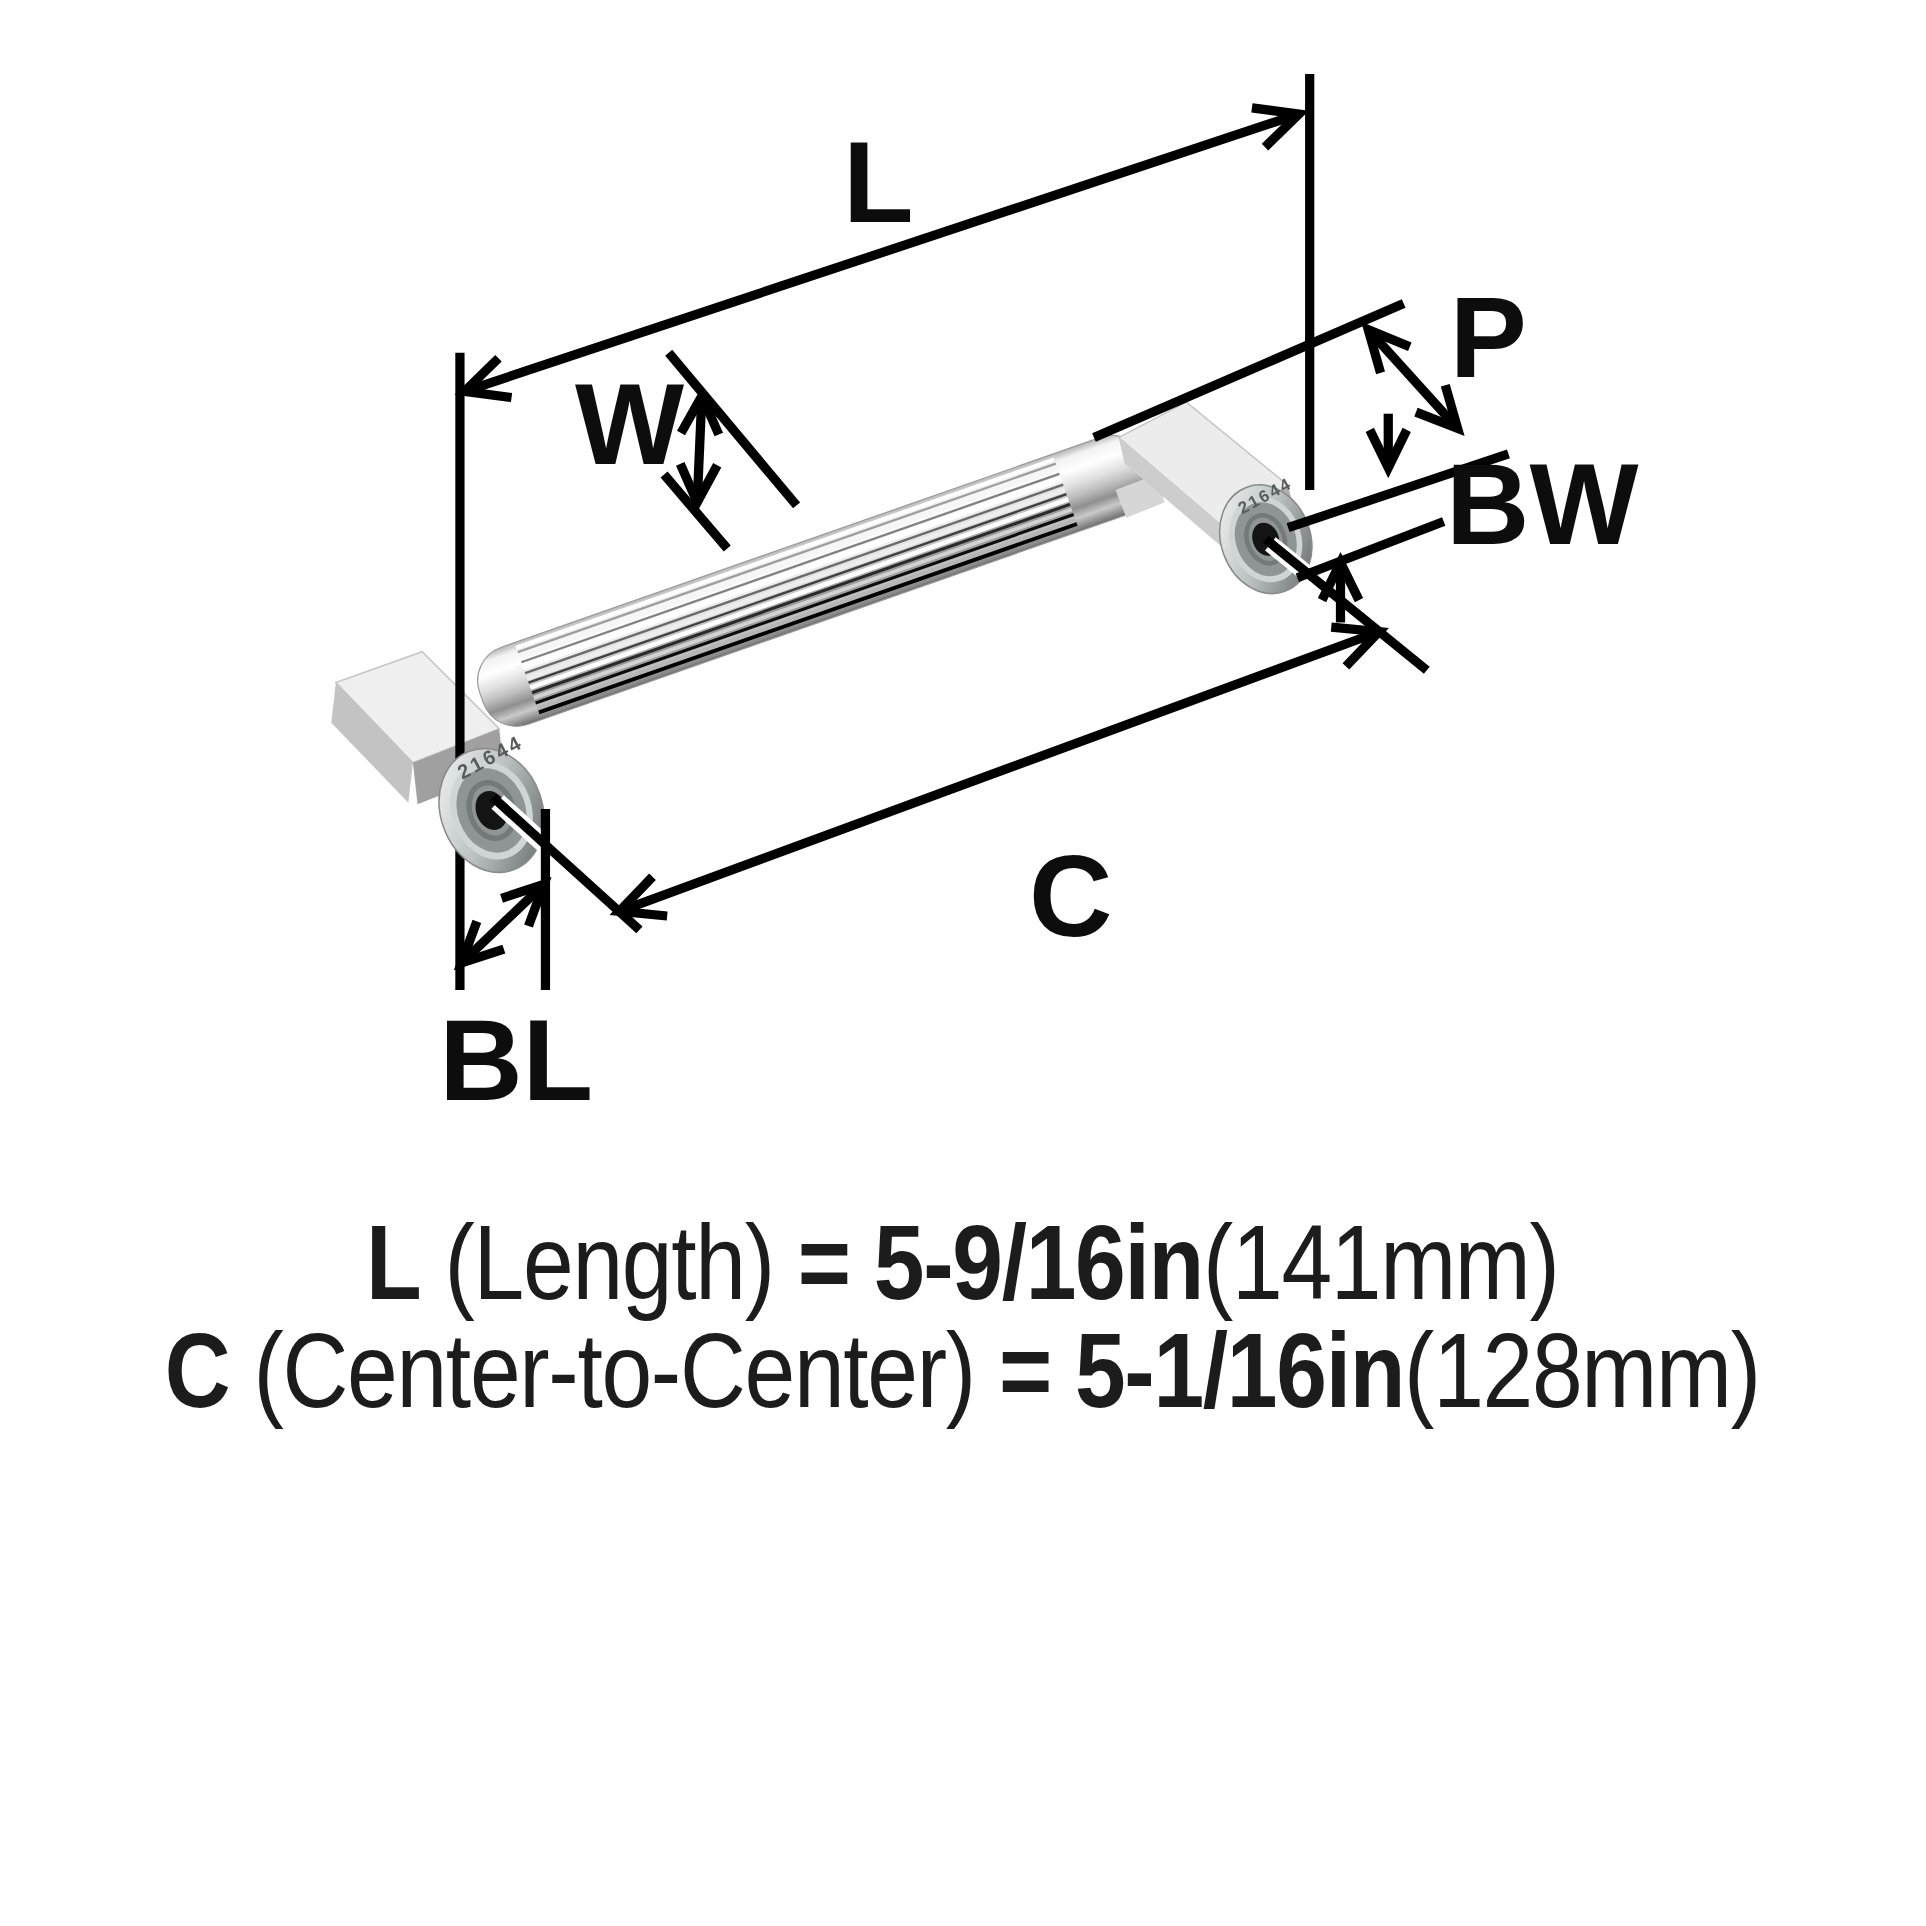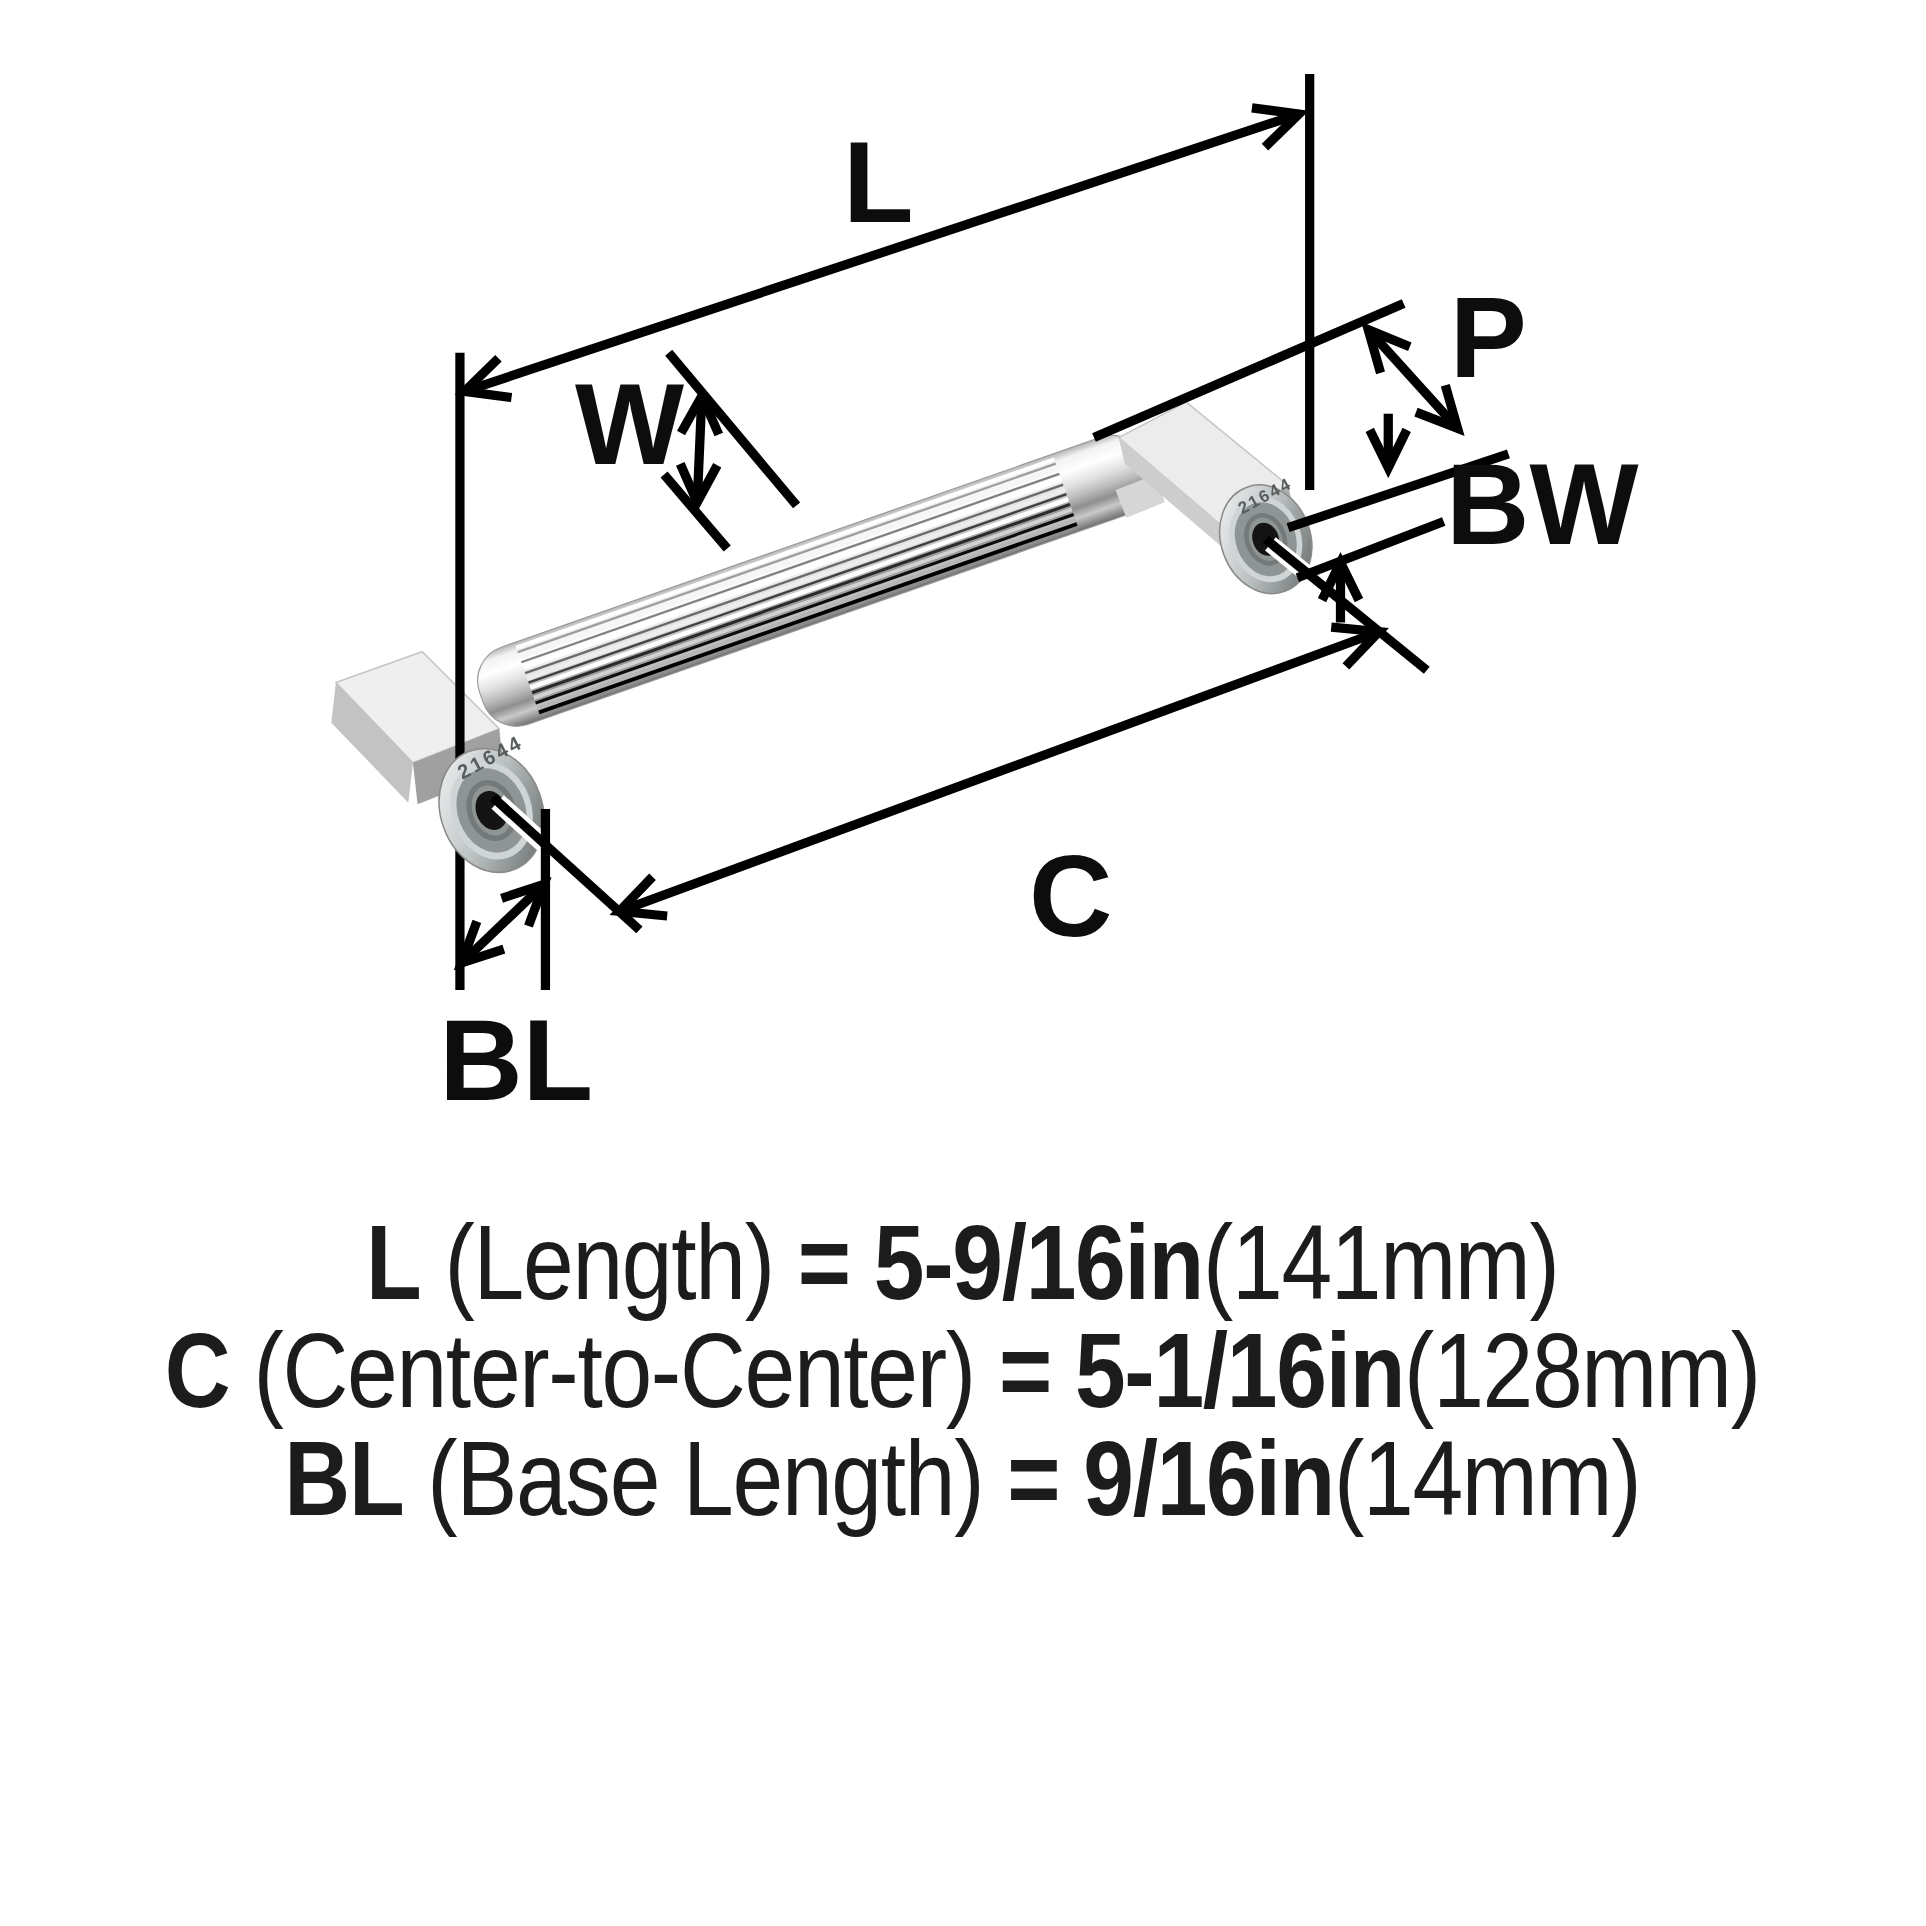--- a/index.html
+++ b/index.html
@@ -159,23 +159,16 @@
         <span class="lg-b">= 5-9/16in</span><span class="lg-r">(141mm)</span>
       </span>
     </div>
     <div class="legend-row">
       <span class="legend-scale">
         <span class="lg-b">C</span>
         <span class="lg-r">(Center-to-Center)</span>
         <span class="lg-b">= 5-1/16in</span><span class="lg-r">(128mm)</span>
       </span>
     </div>
-    <div class="legend-row">
-      <span class="legend-scale">
-        <span class="lg-b">BL</span>
-        <span class="lg-r">(Base Length)</span>
-        <span class="lg-b">= 9/16in</span><span class="lg-r">(14mm)</span>
-      </span>
-    </div>
   </div>
 
 </div>
 
 
 </body></html>

